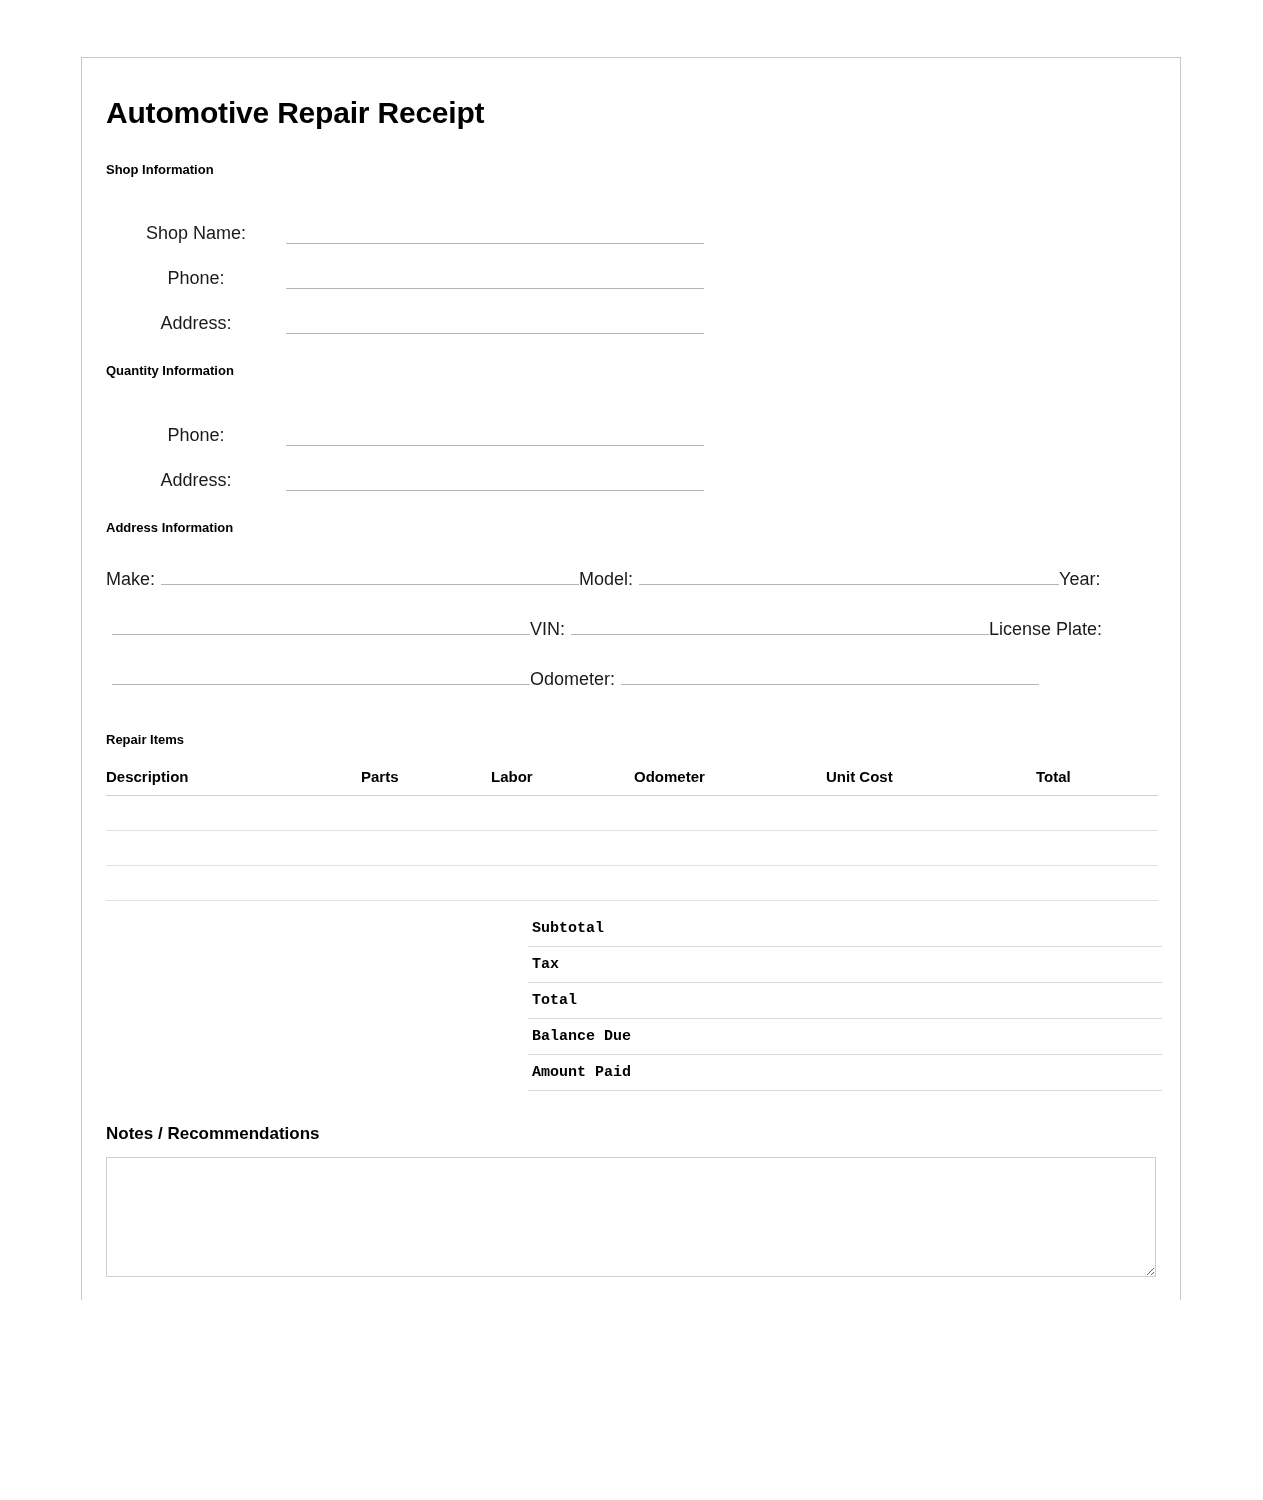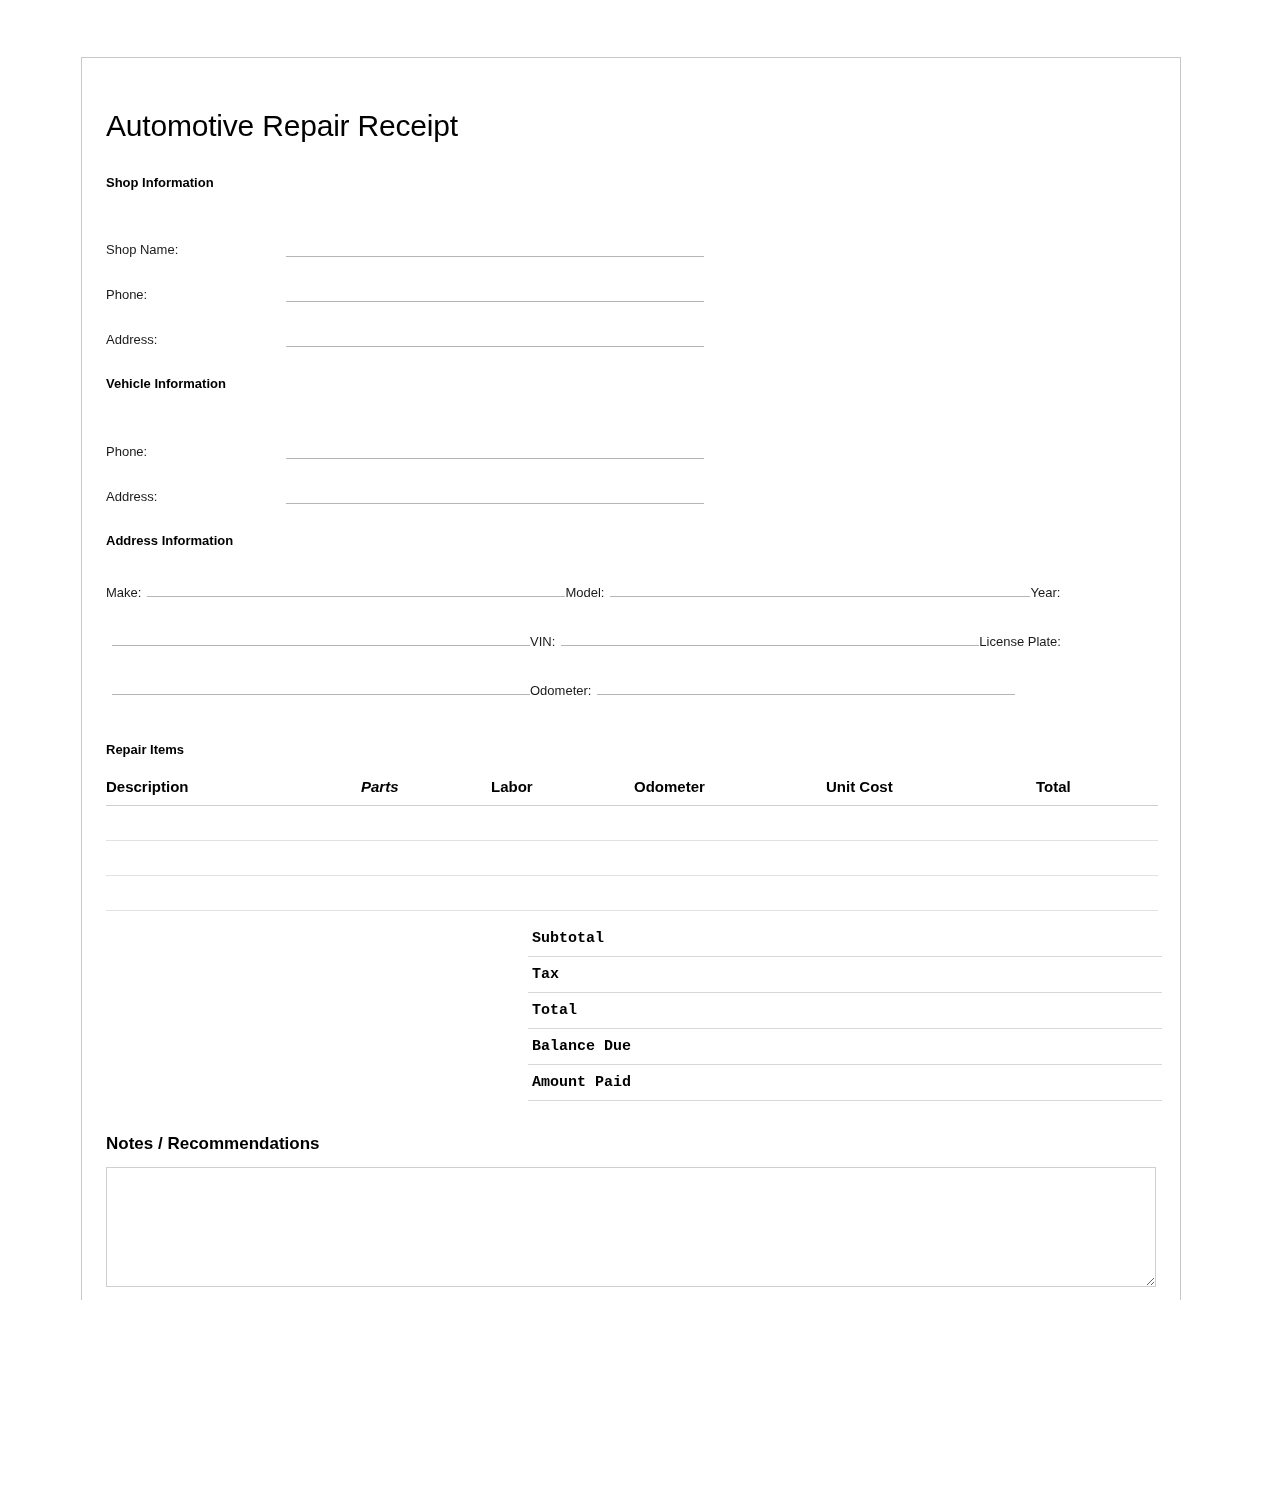--- a/index.html
+++ b/index.html
@@ -34,23 +34,23 @@
     min-height: 1290px;
     box-sizing: border-box;
     border: 1px solid #c8c8c8;
     background: #ffffff;
     padding: 38px 24px 0 24px;
   }
 
   
   .doc-title {
     font-size: 30px;
-    font-weight: normal;
+    font-weight: bold;
     letter-spacing: -0.2px;
-    margin: 13px 0 34px 0;
+    margin: 0 0 34px 0;
     padding: 0;
     line-height: 1.1;
   }
   .section-title {
     font-size: 13px;
     font-weight: bold;
     margin: 0 0 22px 0;
     padding: 0;
     line-height: 1.1;
   }
@@ -64,23 +64,24 @@
   
   .fieldflow {
     font-size: 0;
     line-height: 44px;
   }
   .fieldflow .fld {
     display: inline;
     font-size: 15px;
   }
   .flabel {
-    font-size: 13px;
+    font-size: 18px;
     color: #1a1a1a;
     white-space: nowrap;
+    text-align: center;
   }
   .fline {
     display: inline-block;
     vertical-align: baseline;
     border-bottom: 1px solid #b5b5b5;
     height: 20px;
     margin: 0 0 0 6px;
   }
   .w-main   { width: 418px; }
   .w-wide   { width: 420px; }
@@ -108,21 +109,21 @@
     padding: 0 0 9px 0;
     border-bottom: 1px solid #cfcfcf;
     line-height: 1.1;
   }
   .items-table td {
     border-bottom: 1px solid #e2e2e2;
     height: 34px;
     padding: 0;
   }
   .col-desc  { width: 255px; }
-  .col-parts { width: 130px; font-style: italic; }
+  .col-parts { width: 130px; }
   .col-labor { width: 143px; }
   .col-qty   { width: 192px; }
   .col-unit  { width: 210px; }
   .col-total { width: 122px; }
 
   
   .totals {
     width: 1052px;
     border-collapse: collapse;
     table-layout: fixed;
@@ -182,21 +183,21 @@
         <span class="flabel">Phone:</span>
         <span class="fline"></span>
       </div>
       <div class="row">
         <span class="flabel">Address:</span>
         <span class="fline"></span>
       </div>
     </div>
 
     <div class="section">
-      <h2 class="section-title">Vehicle Information</h2>
+      <h2 class="section-title">Quantity Information</h2>
 
       <div class="row">
         <span class="flabel">Phone:</span>
         <span class="fline"></span>
       </div>
       <div class="row">
         <span class="flabel">Address:</span>
         <span class="fline"></span>
       </div>
     </div>

